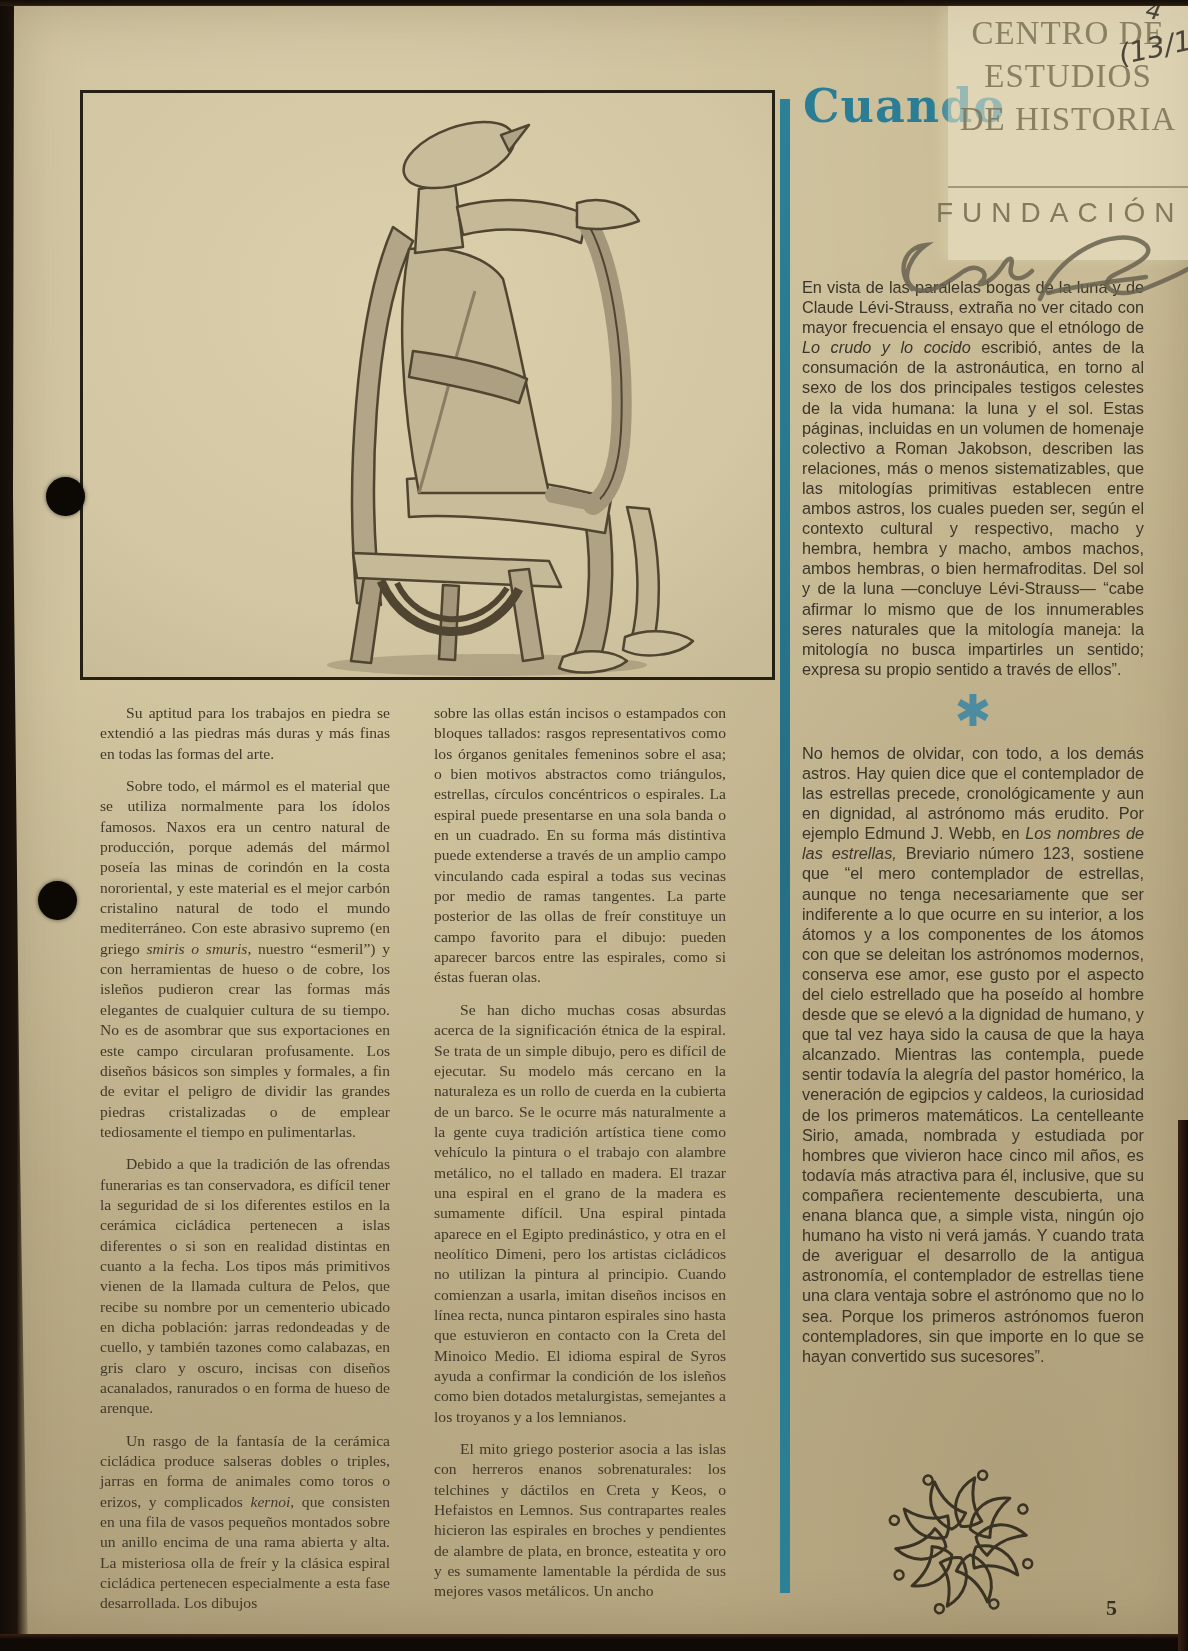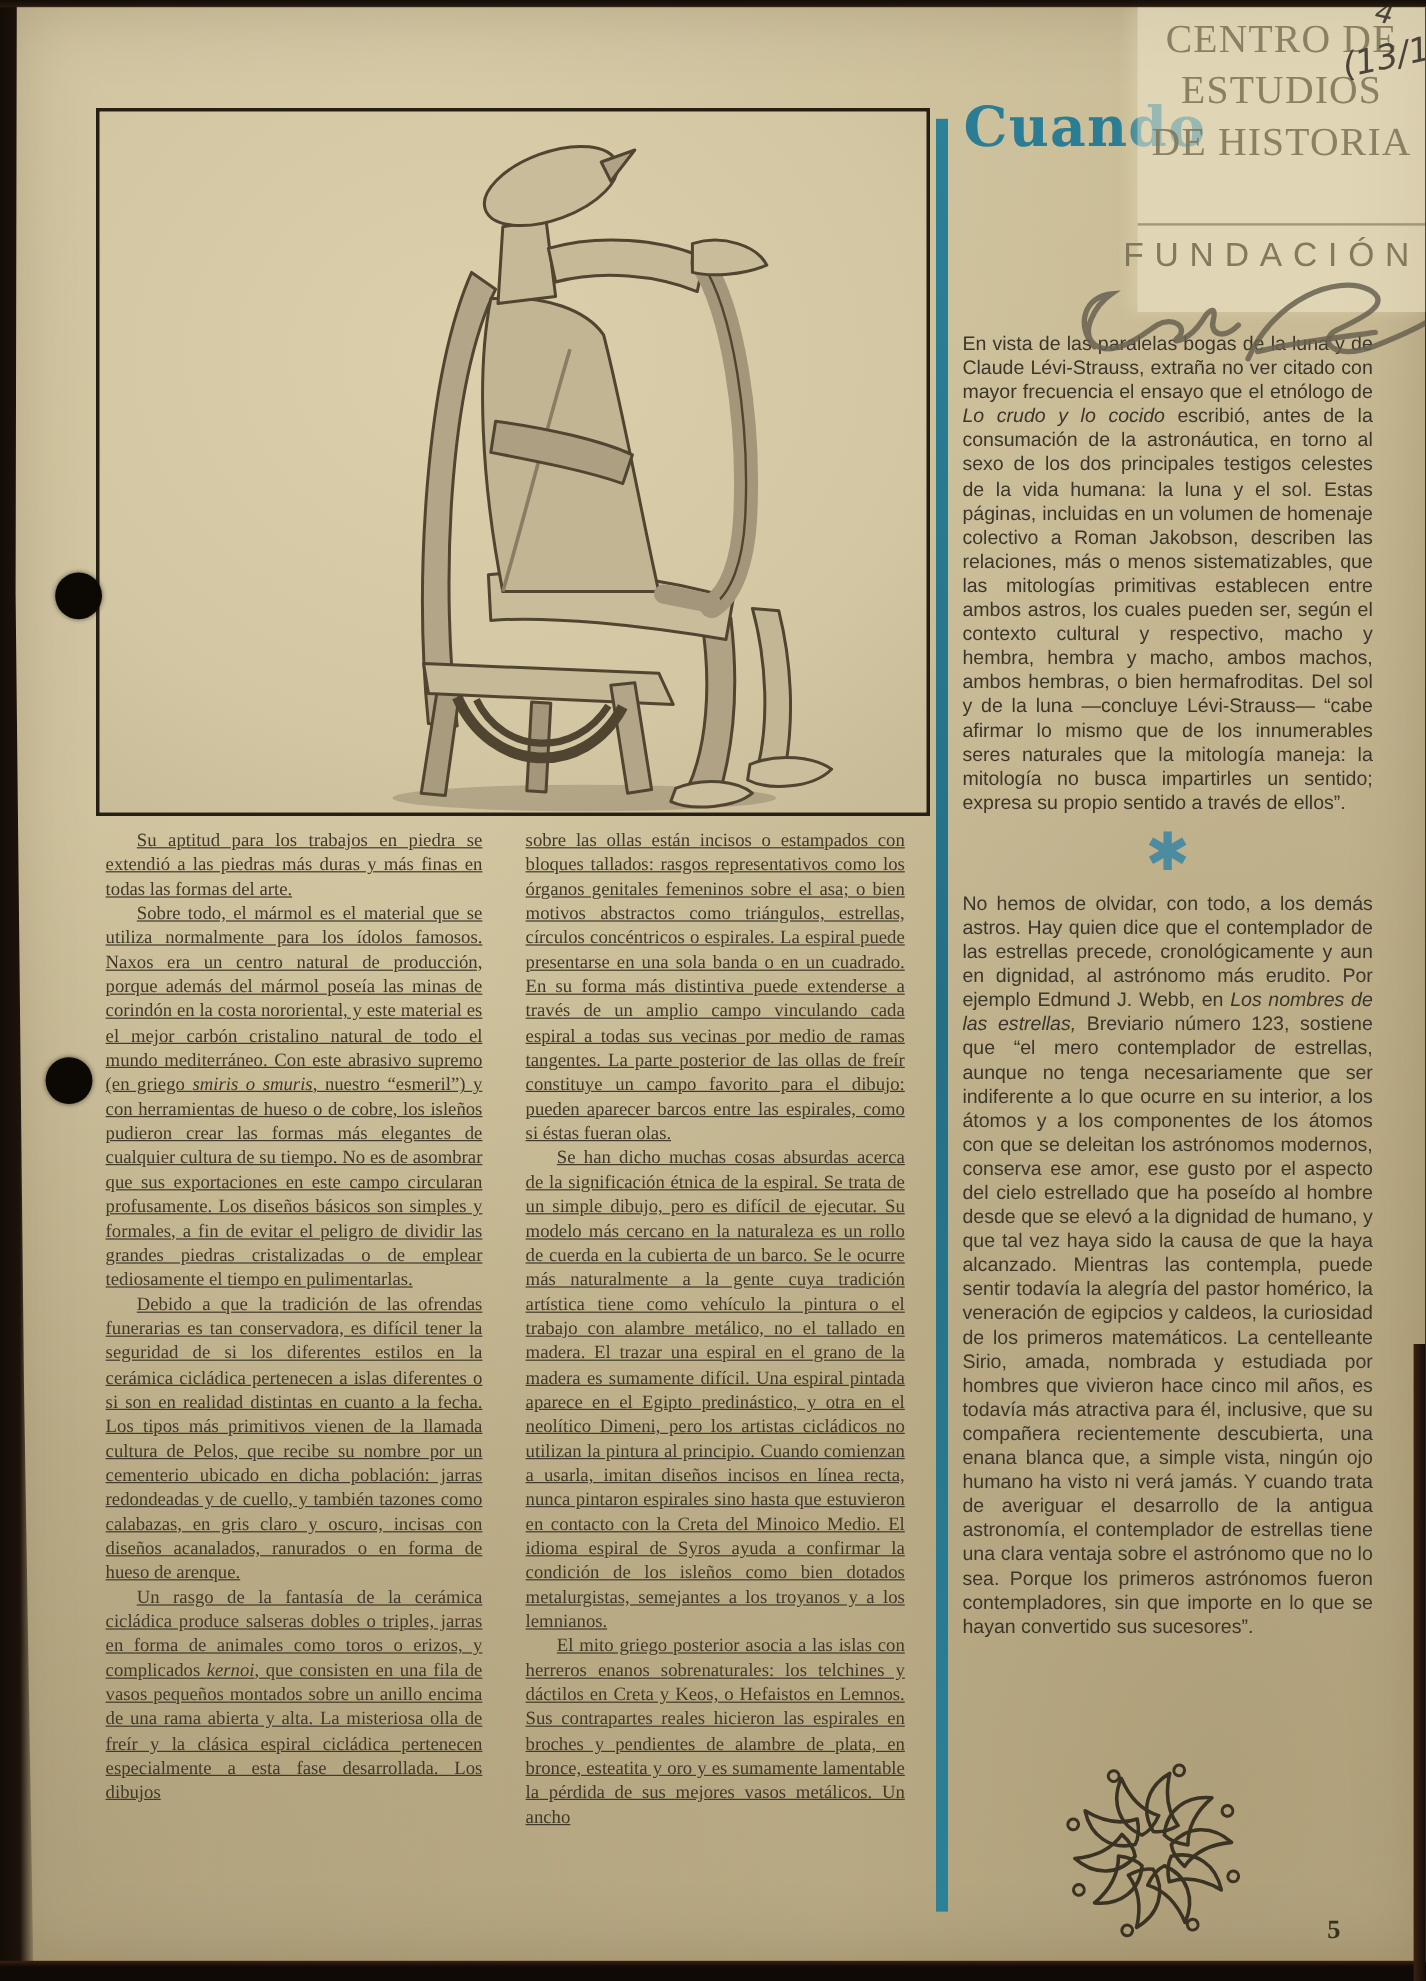--- a/index.html
+++ b/index.html
@@ -43,24 +43,24 @@
   .stamp-foundation{position:absolute;left:-12px;right:0;top:194px;text-align:left;white-space:nowrap;
      font:400 28px/1 "Liberation Sans",sans-serif;letter-spacing:9px;color:rgba(122,114,86,.92);}
   .signature{position:absolute;left:868px;top:222px;width:315px;height:95px;z-index:21;}
   .pencil-fraction{position:absolute;left:1108px;top:26px;z-index:22;transform:rotate(-12deg);
      font:italic 400 28px/1 "DejaVu Sans",sans-serif;color:#4a443a;}
   .corner-mark{position:absolute;left:1136px;top:-6px;z-index:22;transform:rotate(12deg);
      font:italic 400 24px/1 "DejaVu Sans",sans-serif;color:#4a443a;}
   
   .col{position:absolute;z-index:6;}
   .serif-col{color:#41392a;}
-  .serif-col .para{font:15.6px/20.35px "Liberation Serif",serif;margin:0;text-align:justify;text-decoration:underline;}
+  .serif-col .para{font:15.6px/20.35px "Liberation Serif",serif;margin:12px;text-align:justify;}
   .para.indent{text-indent:26px;}
   .col-left{left:78px;top:686px;width:314px;}
-  .col-mid{left:428px;top:686px;width:316px;}
+  .col-mid{left:412px;top:686px;width:316px;}
   .col-right{left:792px;top:272px;width:342px;color:#3b352a;}
   .col-right .para{font:16.3px/20.1px "Liberation Sans",sans-serif;margin:0;text-align:justify;}
   .divider{height:64px;display:flex;align-items:center;justify-content:center;
      font:400 44px/1 "DejaVu Sans",sans-serif;color:#4c8why;} 
   .divider{color:#4d8ba0;}
   
   .flower{position:absolute;left:872px;top:1458px;width:158px;height:158px;z-index:6;}
   .page-number{position:absolute;left:1096px;top:1592px;z-index:6;
      font:700 22px/1 "Liberation Serif",serif;color:#35301f;}
   em{font-style:italic;}

